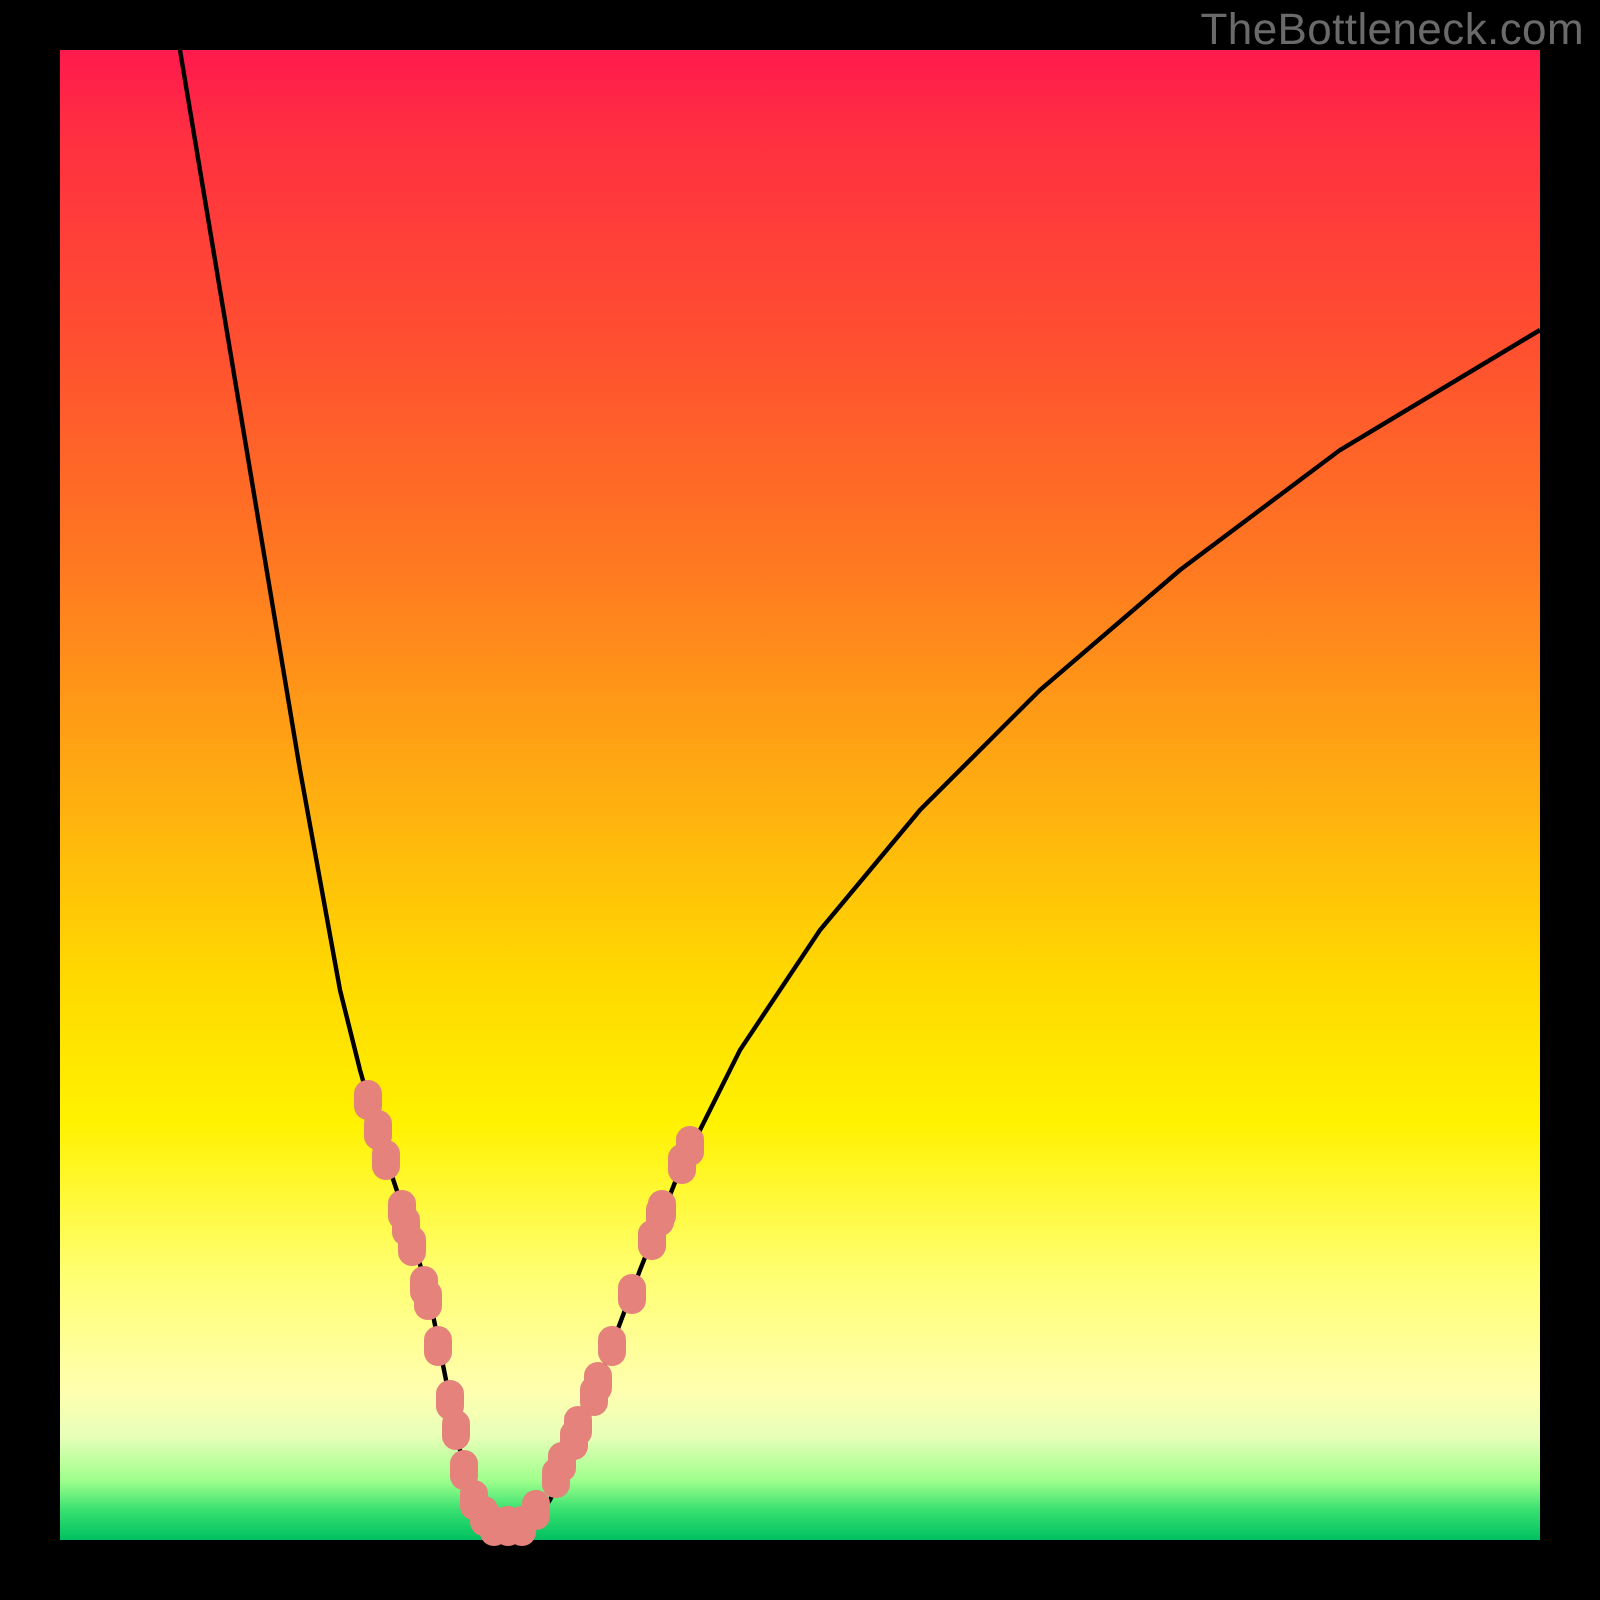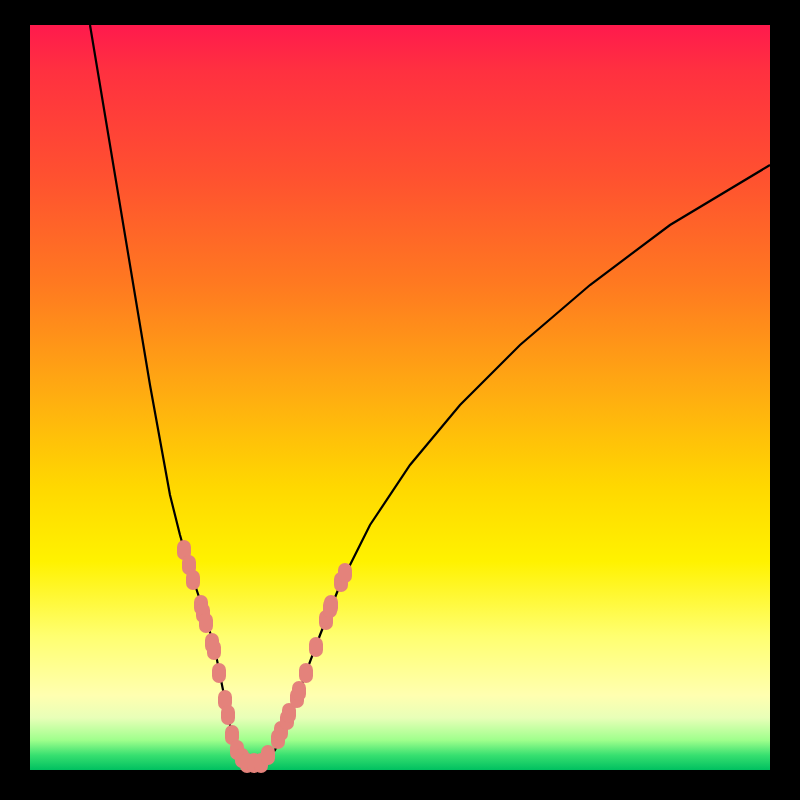--- a/index.html
+++ b/index.html
@@ -59,20 +59,21 @@
     width: 740px;
     height: 745px;
     overflow: visible;
   }
 </style>
 </head>
 <body>
 
 <div class="frame">
 
+  <div class="watermark">TheBottleneck.com</div>
 
   <div class="plot">
 
     <svg class="curve" viewBox="0 0 740 745">
       <path id="left-path" fill="none" stroke="#000000" stroke-width="2.2" d="M60 0 L80 120 L100 240 L120 360 L140 470 L150 510 L160 545 L170 575 L178 600 L185 625 L190 650 L195 675 L200 700 L205 720 L212 732 L218 738"></path>
       <path id="floor-path" fill="none" stroke="#000000" stroke-width="2.2" d="M218 738 L236 738"></path>
       <path id="right-path" fill="none" stroke="#000000" stroke-width="2.2" d="M236 738 L245 725 L255 705 L265 680 L275 650 L290 610 L310 560 L340 500 L380 440 L430 380 L490 320 L560 260 L640 200 L740 140"></path>
       <g id="points">
           <rect x="147" y="515" width="14" height="20" rx="7" ry="7" fill="#e4827b"></rect>
           <rect x="152" y="530" width="14" height="20" rx="7" ry="7" fill="#e4827b"></rect>

